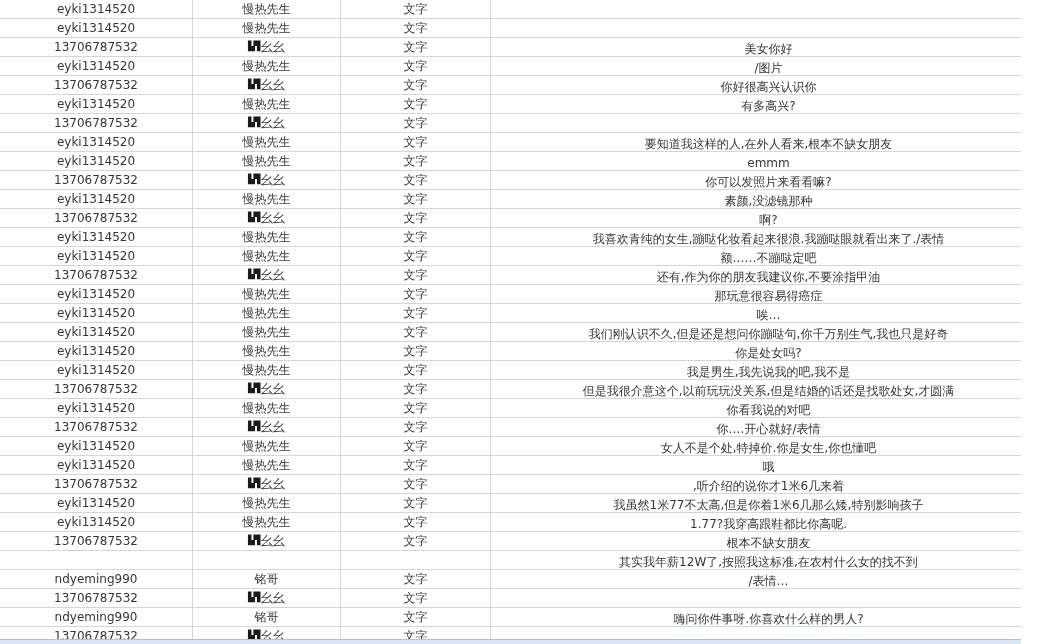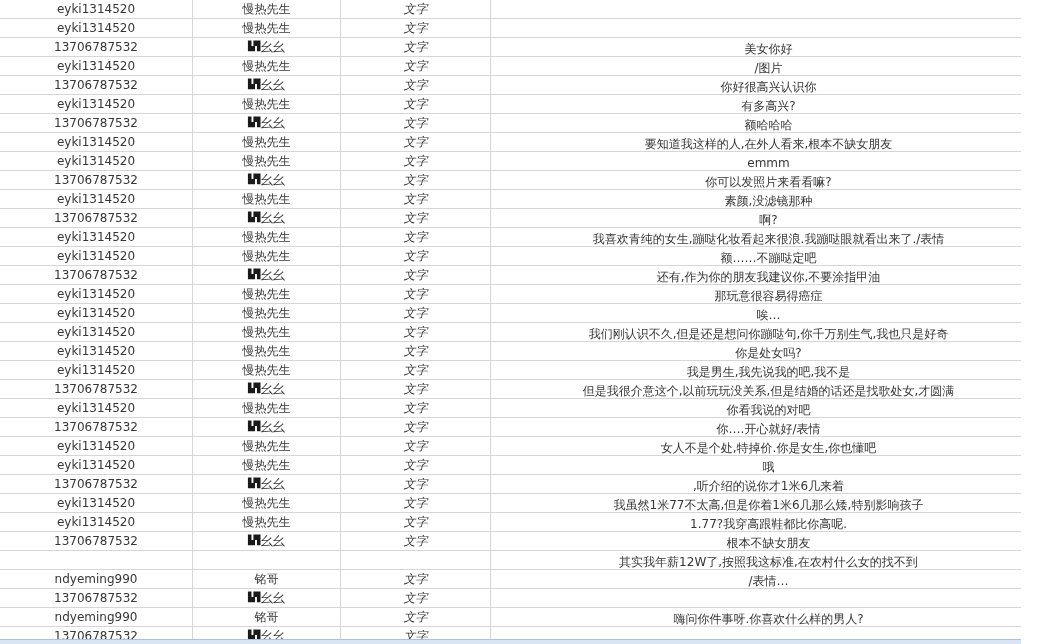--- a/index.html
+++ b/index.html
@@ -18,21 +18,21 @@
   .grid{position:absolute;top:0;left:0;width:1046px;}
   .row{display:flex;height:19px;box-sizing:border-box;border-bottom:1px solid var(--gridline);}
   .cell{
     box-sizing:border-box;height:100%;
     display:flex;align-items:center;justify-content:center;
     font-size:12px;line-height:18px;white-space:nowrap;overflow:hidden;
     border-right:1px solid var(--gridline);
   }
   .col-account{width:193px;}
   .col-nickname{width:148px;align-items:center;}
-  .col-type{width:150px;font-style:italic;}
+  .col-type{width:150px;}
   .col-message{flex:1;border-right:none;margin-top:40px;}
   .emoji{
     font-size:9px;letter-spacing:-1.5px;margin-right:2px;
     transform:translateY(-1px);color:#1a1a1a;
   }
   .bottom-strip{
     position:absolute;left:0;bottom:0;width:1046px;height:4px;
     background:var(--strip);border-top:1px solid var(--strip-border);
   }
 </style>
@@ -102,23 +102,20 @@
         <div class="cell col-account">
           <span>13706787532</span>
         </div>
         <div class="cell col-nickname">
           <span class="emoji">▙▜</span>
           <span>幺幺</span>
         </div>
         <div class="cell col-type">
           <span>文字</span>
         </div>
-        <div class="cell col-message">
-          <span>额哈哈哈</span>
-        </div>
       </div>
       <div class="row">
         <div class="cell col-account">
           <span>eyki1314520</span>
         </div>
         <div class="cell col-nickname">
           <span>慢热先生</span>
         </div>
         <div class="cell col-type">
           <span>文字</span>

